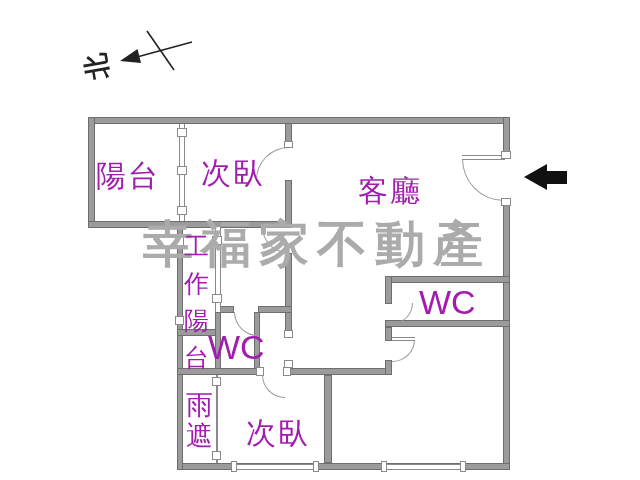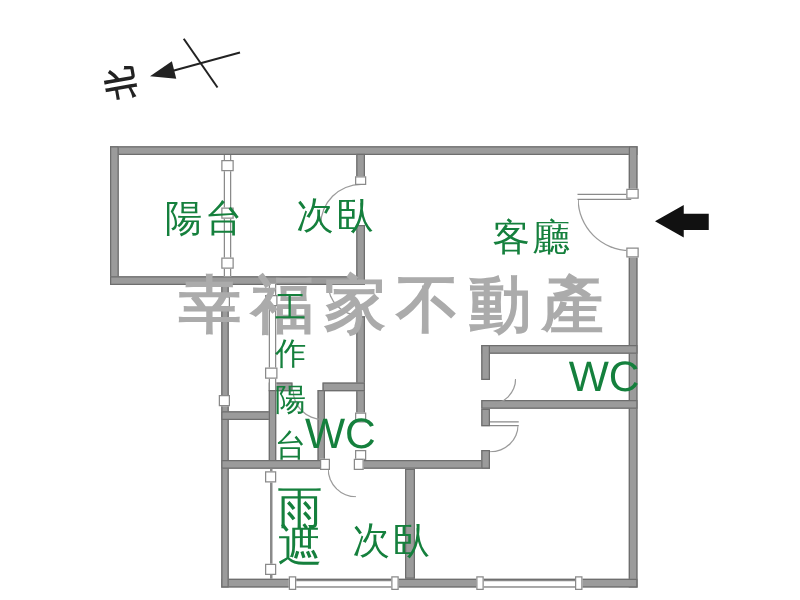--- a/index.html
+++ b/index.html
@@ -13,21 +13,21 @@
   .winh{position:absolute;display:block;background:#fff;border-top:1px solid #8a8a8a;border-bottom:1px solid #8a8a8a;z-index:3;}
   .tl{position:absolute;display:block;background:#8a8a8a;z-index:2;}
   
   .cap{position:absolute;display:block;background:#fff;border:1px solid #8a8a8a;z-index:3;}
   
   .arc{position:absolute;display:block;z-index:2;}
   .arc-bl{border-left:1px solid #9a9a9a;border-bottom:1px solid #9a9a9a;border-bottom-left-radius:100% 100%;}
   .arc-tl{border-left:1px solid #9a9a9a;border-top:1px solid #9a9a9a;border-top-left-radius:100% 100%;}
   .arc-br{border-right:1px solid #9a9a9a;border-bottom:1px solid #9a9a9a;border-bottom-right-radius:100% 100%;}
   
-  .lbl{position:absolute;color:#15803d;z-index:6;white-space:nowrap;line-height:1.05;padding-left:36px;}
+  .lbl{position:absolute;color:#a21caf;z-index:6;white-space:nowrap;line-height:1.05;}
   .lbl-cjk{font-size:30px;letter-spacing:2px;}
   .lbl-wc{font-size:34px;letter-spacing:0;}
   .lbl-vert{white-space:normal;word-break:break-all;width:27px;letter-spacing:0;}
   .caption{position:absolute;left:227px;top:53px;font-size:25px;color:#111;z-index:6;
            font-family:"Liberation Serif","DejaVu Serif",serif;white-space:nowrap;}
   .north{position:absolute;left:84px;top:49px;font-size:26px;color:#222;z-index:6;
          transform:rotate(-100deg);font-weight:bold;}
   .wm{position:absolute;left:143px;top:211px;font-size:50px;font-weight:bold;color:#ababab;
       letter-spacing:8px;z-index:4;white-space:nowrap;}
   svg{position:absolute;z-index:6;}
@@ -110,17 +110,17 @@
 
   <svg style="left:520px;top:160px;" width="50" height="34" viewBox="0 0 50 34">
     <polygon points="4,17 27,4 27,11 47,11 47,24 27,24 27,30" fill="#111"></polygon>
   </svg>
 
   <div class="lbl lbl-cjk" style="left:96px;top:160px;">陽台</div>
   <div class="lbl lbl-cjk" style="left:201px;top:157px;">次臥</div>
   <div class="lbl lbl-cjk" style="left:358px;top:175px;">客廳</div>
   <div class="lbl lbl-vert" style="left:184px;top:228px;font-size:25px;line-height:37px;">工作陽台</div>
   <div class="lbl lbl-wc" style="left:208px;top:330px;">WC</div>
-  <div class="lbl lbl-vert" style="left:186px;top:390px;font-size:36px;line-height:31px;">雨遮</div>
+  <div class="lbl lbl-vert" style="left:186px;top:390px;font-size:27px;line-height:31px;">雨遮</div>
   <div class="lbl lbl-cjk" style="left:246px;top:417px;">次臥</div>
   <div class="lbl lbl-wc" style="left:419px;top:285px;">WC</div>
 
 </div>
 
 </body></html>

